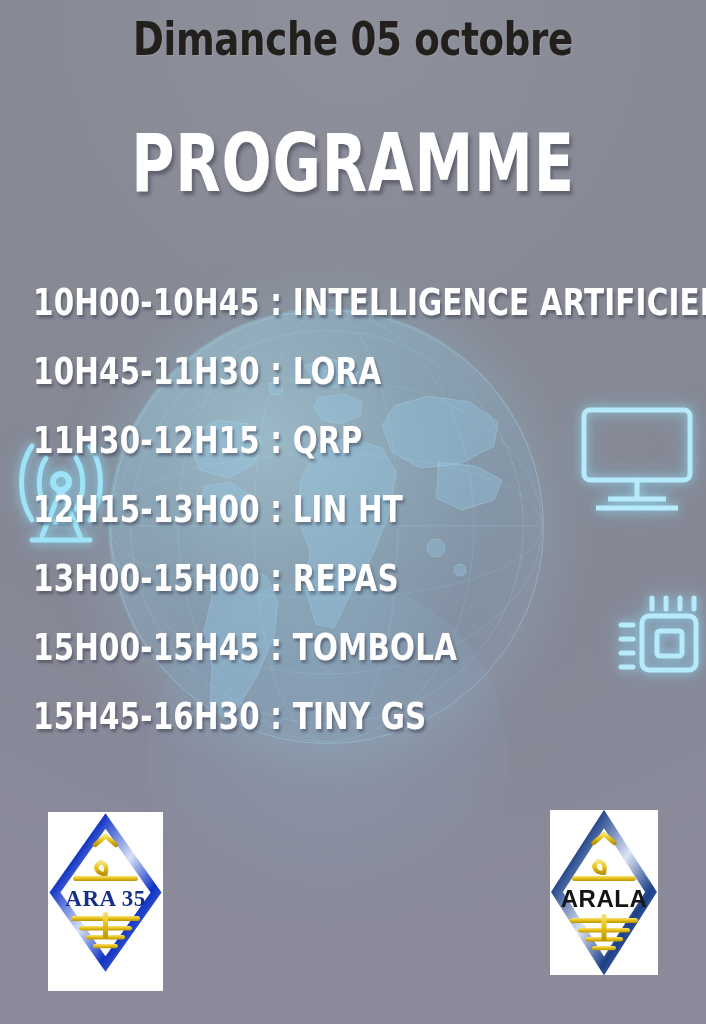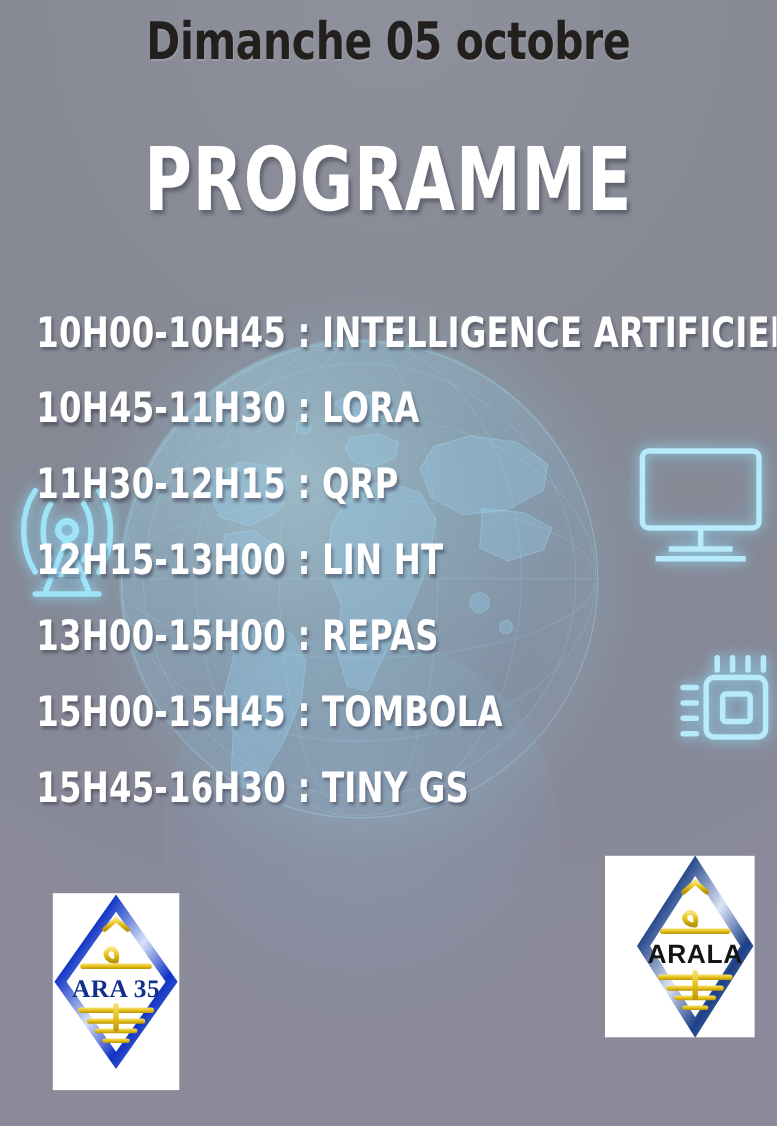--- a/index.html
+++ b/index.html
@@ -65,21 +65,21 @@
   .sched-line{
     font-family:"DejaVu Sans Condensed","Liberation Sans", sans-serif;
     font-weight:bold;font-size:38px;line-height:69px;height:69px;
     color:#ffffff;white-space:nowrap;letter-spacing:0.2px;
     transform:scaleX(0.86);transform-origin:0% 50%;
     text-shadow:2px 3px 3px rgba(45,45,65,0.45);
   }
   
   .logo-box{position:absolute;background:#ffffff;}
   #logo-ara35{left:48px;top:812px;width:115px;height:179px;}
-  #logo-arala{left:550px;top:778px;width:108px;height:165px;padding-left:28px;}
+  #logo-arala{left:550px;top:810px;width:108px;height:165px;}
 </style>
 </head>
 <body>
 
 <div id="poster">
 
   <div class="globe-wrap">
     <div class="globe"></div>
     <div class="globe-ring"></div>
     <div class="globe-ring2"></div>

